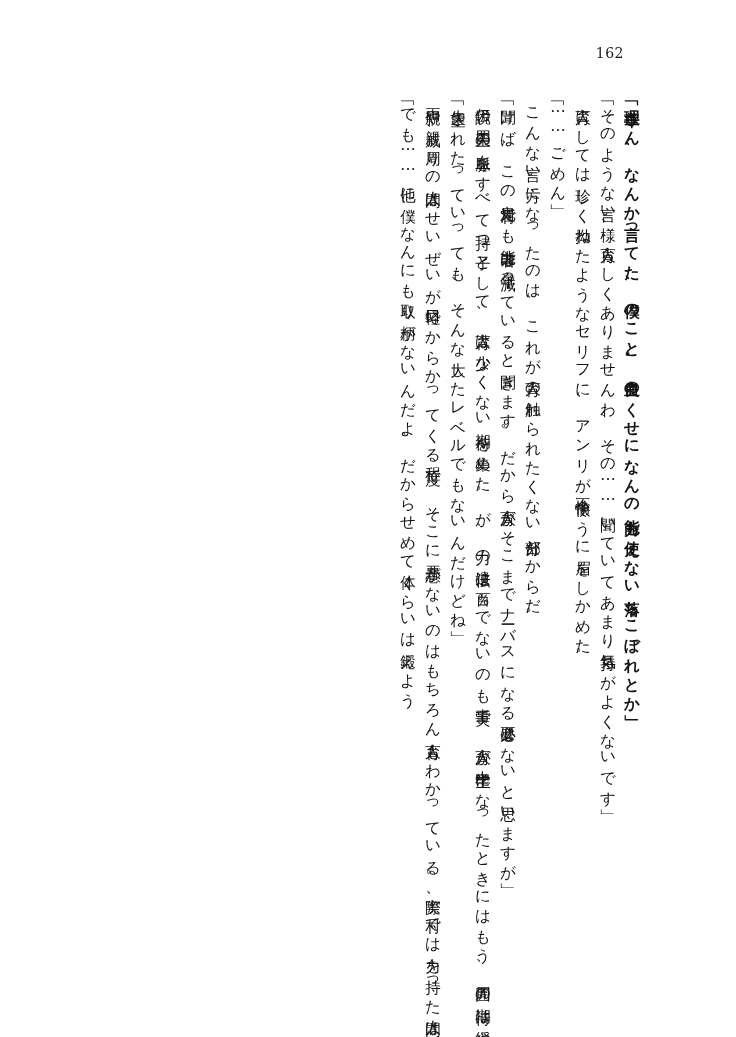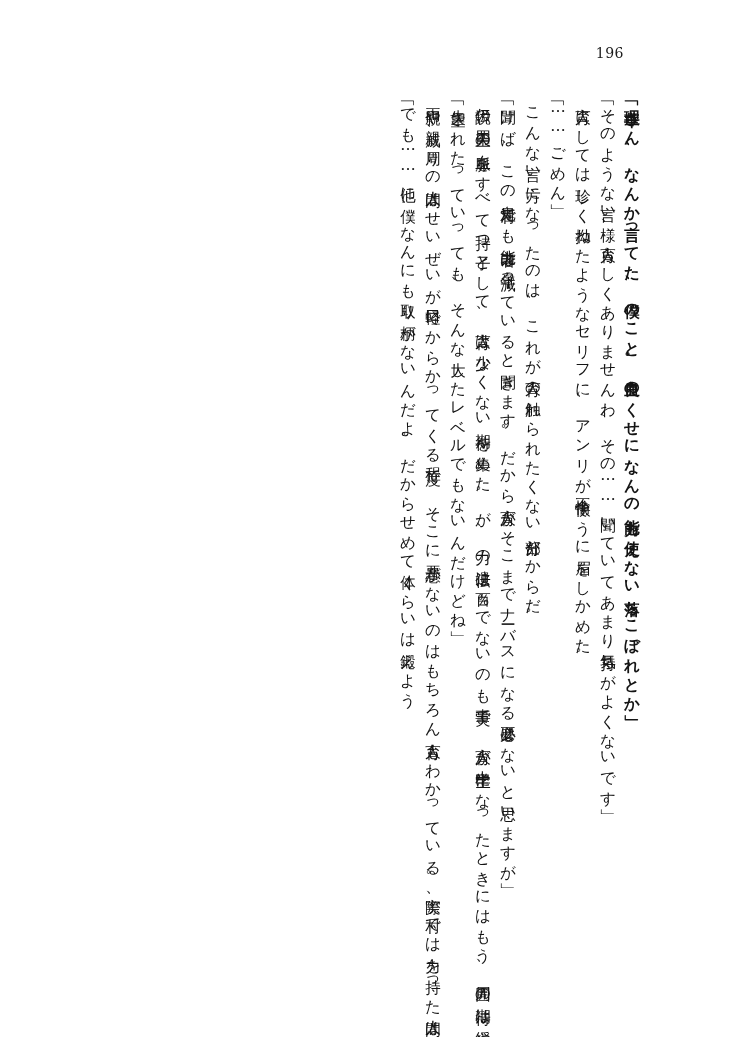--- a/index.html
+++ b/index.html
@@ -64,21 +64,21 @@
   }
 
   
   .col.heavy { font-weight: 600; }
 </style>
 </head>
 <body>
 
 <div id="page">
 
-  <div id="page-number">196</div>
+  <div id="page-number">162</div>
 
   <div id="text-block">
     <div class="col heavy">「理華さん、なんか言ってた、僕のこと。良血のくせになんの能力も使えない落ちこぼれとか」</div>
     <div class="col">「そのような言い様、育人らしくありませんわ。その……聞いていてあまり気持ちがよくないです」</div>
     <div class="col">育人にしては珍しく拗ねたようなセリフに、アンリが不愉快そうに眉をしかめた。</div>
     <div class="col">「……ごめん」</div>
     <div class="col">こんな言い方になったのは、これが育人の触れられたくない部分だからだ。</div>
     <div class="col">「聞けば、この鬼江村でも能力者は年々減っていると聞きます。だから育人がそこまでナーバスになる必要はないと思いますが」</div>
     <div class="col">伝説の四天王の血脈をすべて持つ子として、育人は少なくない期待を集めた。が、力の遺伝は百％でないのも事実で、育人が中学生になったときにはもう、周囲の期待は緩やかな失望へと変わっていた。</div>
     <div class="col">「失望されたっていっても、そんな大したレベルでもないんだけどね」</div>

